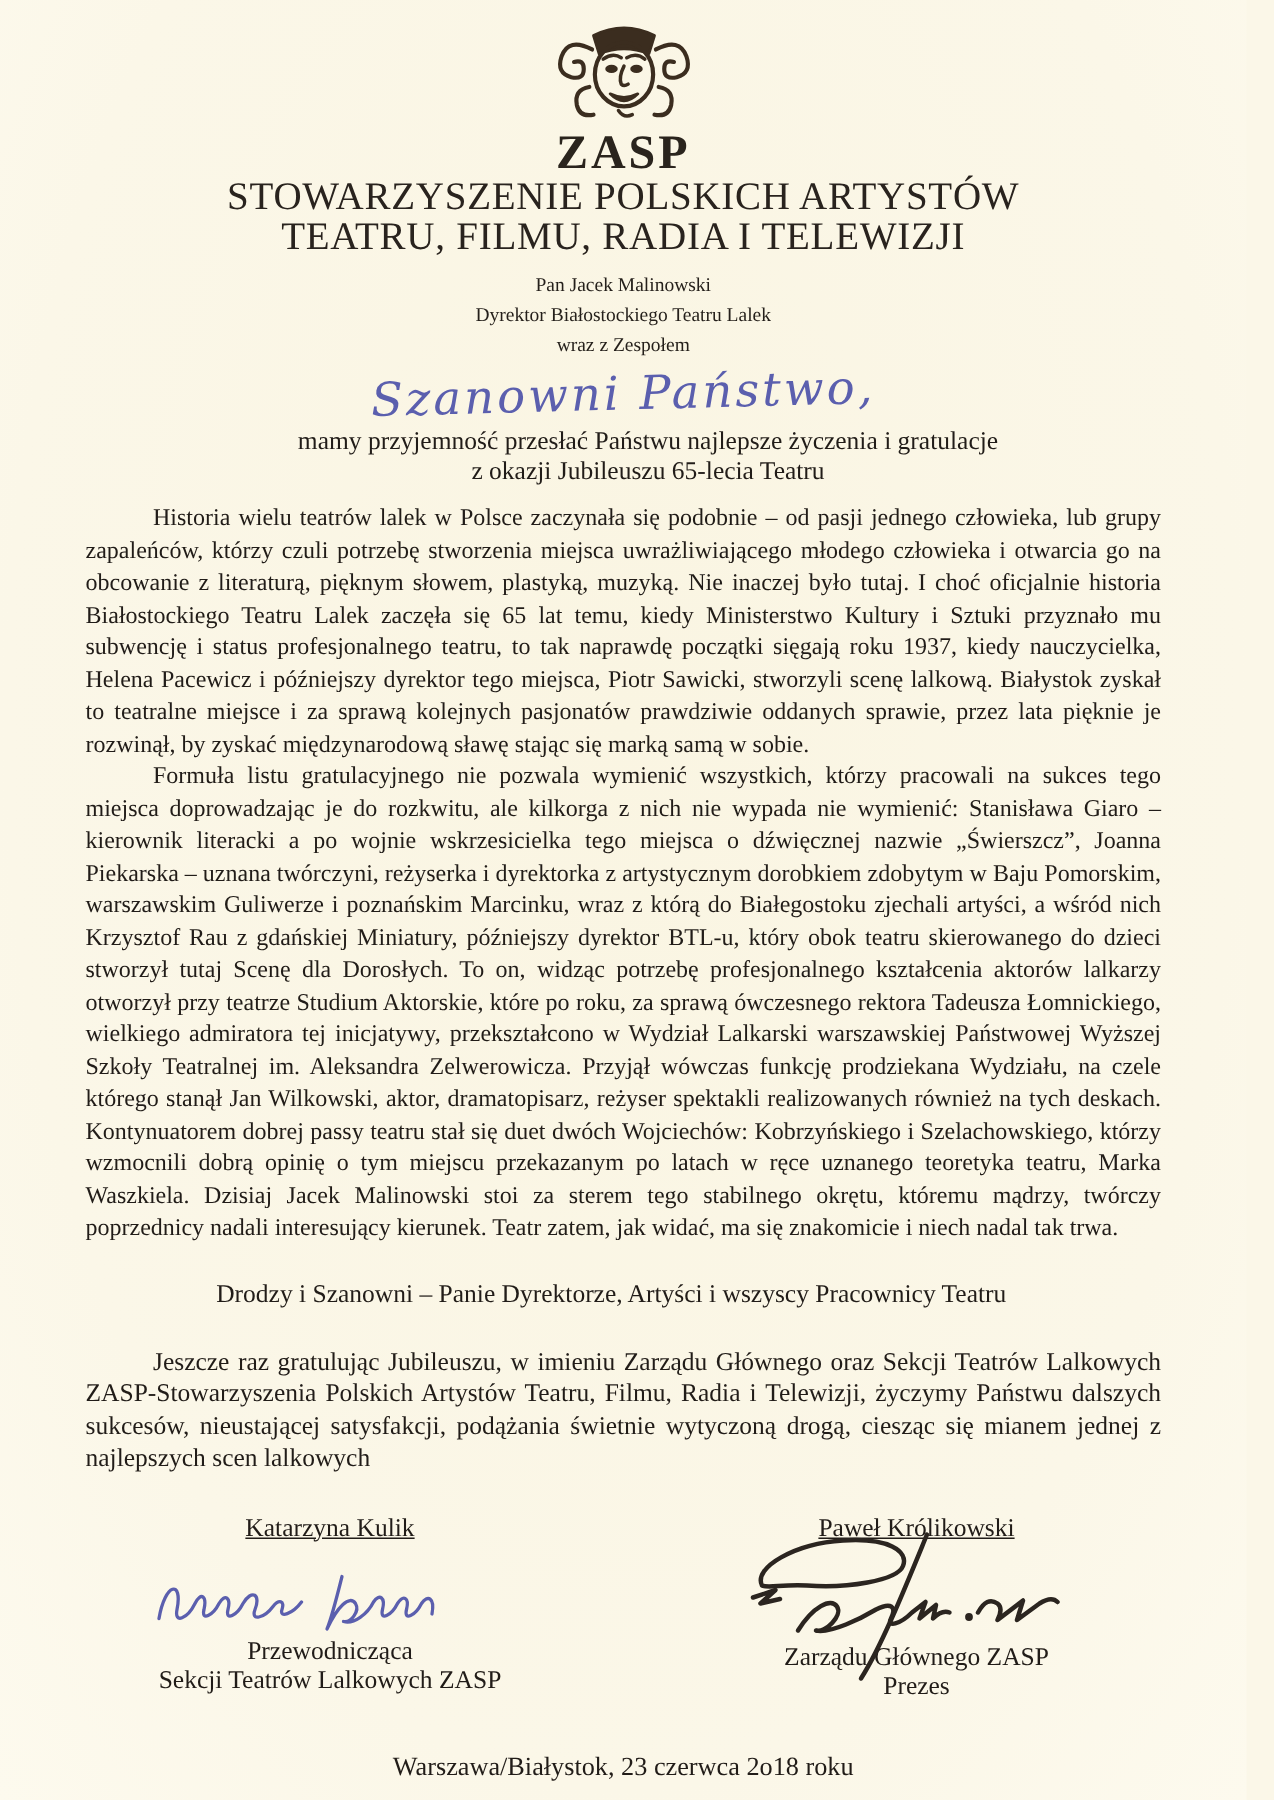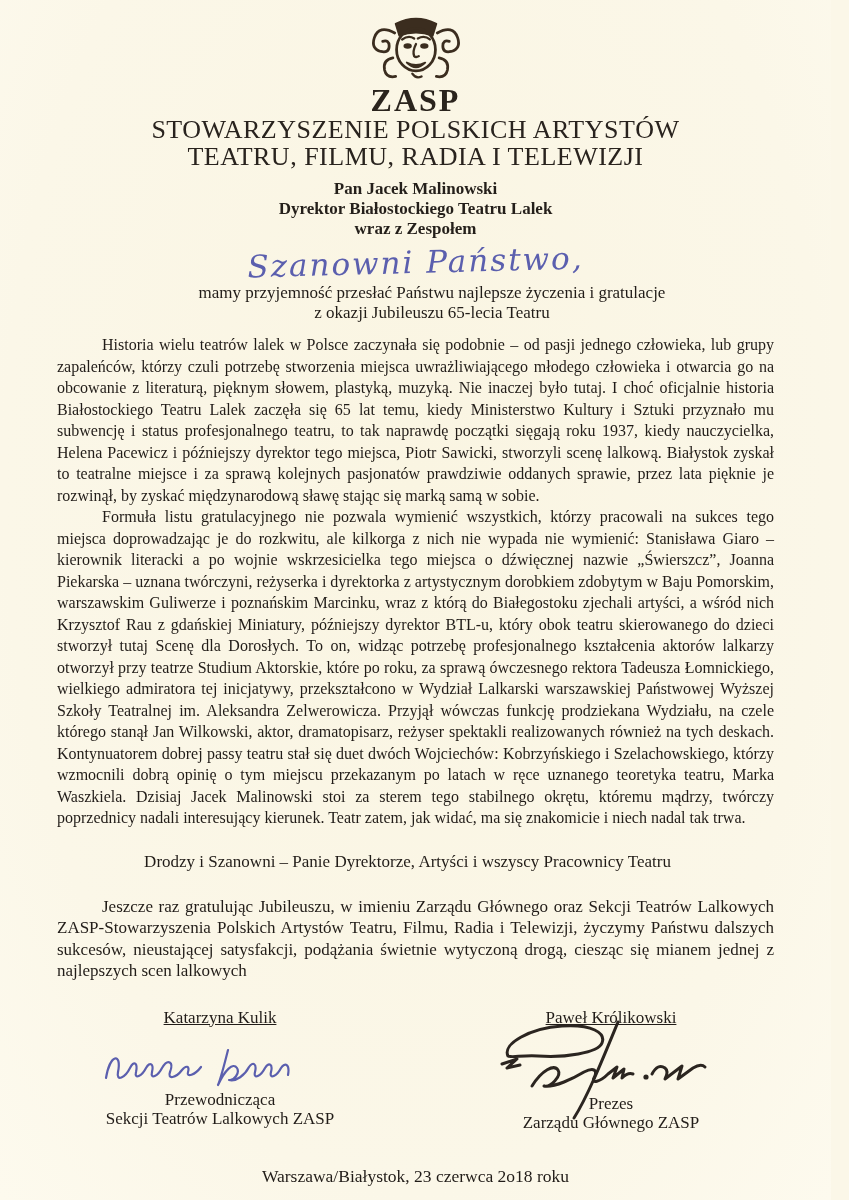--- a/index.html
+++ b/index.html
@@ -17,21 +17,21 @@
   .logo-wrap{padding-top:8px;text-align:center;}
   .logo-wrap svg{display:inline-block;}
   .zasp{
     text-align:center;font-size:32px;font-weight:bold;letter-spacing:2px;
     line-height:32px;margin-top:-2px;color:#2a241d;
   }
   .org-line{
     text-align:center;font-size:26px;line-height:27px;color:#29231e;
     letter-spacing:.5px;
   }
-  .recipient{margin-top:9px;text-align:center;font-weight:bold;font-size:17px;line-height:20px;color:#241f1a;}
+  .recipient{margin-top:9px;text-align:center;font-weight:normal;font-size:13px;line-height:20px;color:#241f1a;}
   .greeting{
     margin-top:4px;text-align:center;
     font-size:31px;line-height:38px;
     font-style:italic;
     font-family:"DejaVu Serif", cursive, serif;
     color:#5b5fae;
     transform:rotate(-1.5deg);
     letter-spacing:2px;
   }
   .intro{text-align:center;font-size:17px;line-height:20px;margin-top:2px;padding-left:33px;}
@@ -130,21 +130,21 @@
       <svg class="sig-scrawl" width="235" height="108" viewBox="0 0 235 108" aria-hidden="true">
         <g fill="none" stroke-width="3" stroke-linecap="round" stroke-linejoin="round">
           <path d="M14,40 C8,28 36,12 68,10 C98,8 112,17 108,27 C104,37 70,42 44,40 C28,39 18,42 14,40 z" stroke="#2b2520"></path>
           <path d="M8,48 l15,-5 l-10,9 l13,-3" stroke="#2b2520"></path>
           <path d="M38,70 C48,54 60,48 64,54 C68,60 56,72 50,70 C60,72 80,62 90,56 C100,51 104,54 100,62 C97,68 106,66 114,58 l9,-7 l-4,11 l11,-9 l-2,9 q6,-6 11,-4" stroke="#2b2520"></path>
           <path d="M124,6 C110,40 94,80 80,102" stroke="#2b2520"></path>
           <path d="M158,58 q6,-11 13,-6 q4,3 0,11 l17,-13 l-4,13 l15,-11 q8,-5 12,-1" stroke="#2b2520"></path>
           <circle cx="152" cy="61" r="2.6" stroke="none" fill="#2b2520"></circle>
         </g>
       </svg>
+      <div class="sig-title">Zarządu Głównego ZASP</div>
       <div class="sig-title">Prezes</div>
-      <div class="sig-title">Zarządu Głównego ZASP</div>
     </div>
 
   </div>
 
   <div class="dateline">Warszawa/Białystok, 23 czerwca 2o18 roku</div>
 
 </div>
 
 </body></html>

